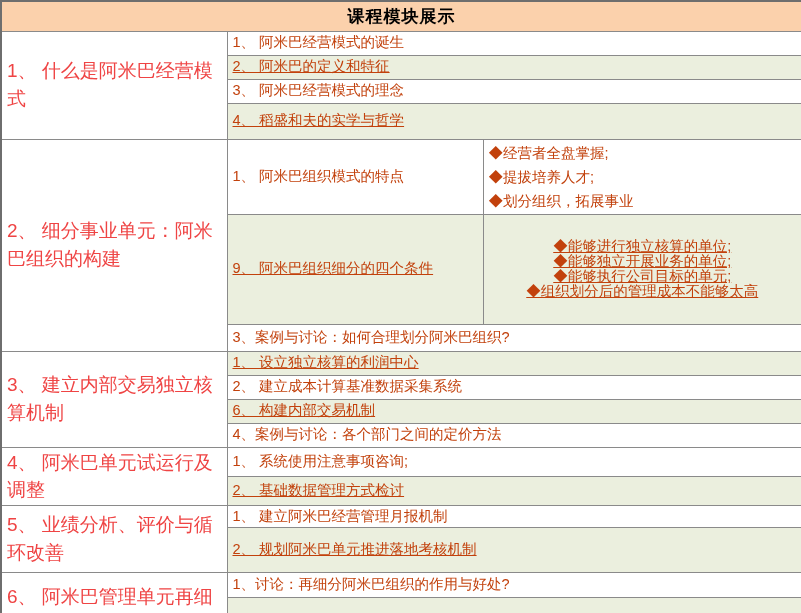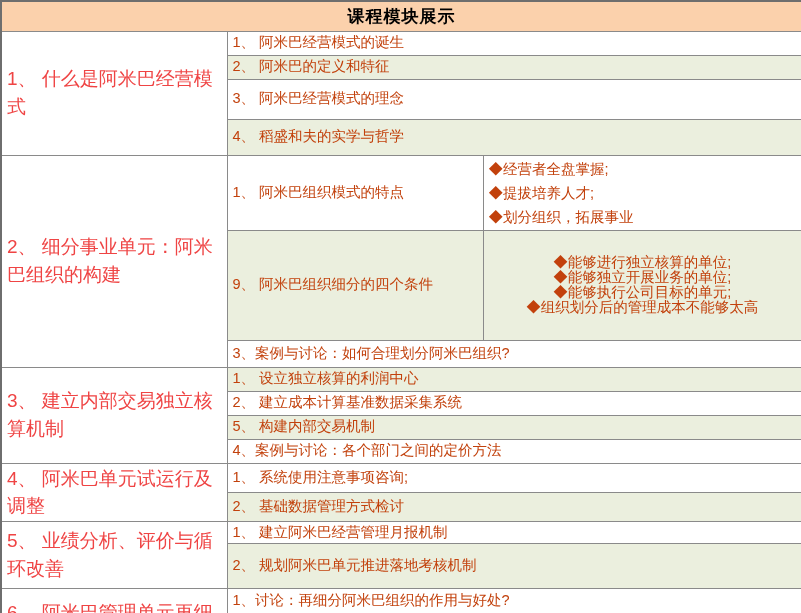--- a/index.html
+++ b/index.html
@@ -31,21 +31,21 @@
     background:#ffffff;
     color:#ef4444;
     font-size:19px;
     line-height:1.45;
   }
   .item{
     color:#c2410c;
     font-size:14.5px;
     line-height:1.35;
   }
-  .g{background:#EBEFDE;}
+  .g{background:#EBEFDE;text-decoration:underline;}
   .w{background:#ffffff;}
   .bullets{
     white-space:pre-line;
     line-height:24px;
   }
   .bullets-lg{line-height:15px;text-align:center;}
 </style>
 </head>
 <body>
 
@@ -62,21 +62,21 @@
       <td class="hdr" colspan="3">课程模块展示</td>
     </tr>
 
     <tr style="height:24px">
       <td class="sec" rowspan="4">1、 什么是阿米巴经营模式</td>
       <td class="item w" colspan="2">1、 阿米巴经营模式的诞生</td>
     </tr>
     <tr style="height:24px">
       <td class="item g" colspan="2">2、 阿米巴的定义和特征</td>
     </tr>
-    <tr style="height:40px">
+    <tr style="height:24px">
       <td class="item w" colspan="2">3、 阿米巴经营模式的理念</td>
     </tr>
     <tr style="height:36px">
       <td class="item g" colspan="2">4、 稻盛和夫的实学与哲学</td>
     </tr>
 
     <tr style="height:72px">
       <td class="sec" rowspan="3">2、 细分事业单元：阿米巴组织的构建</td>
       <td class="item w">1、 阿米巴组织模式的特点</td>
       <td class="item w bullets">◆经营者全盘掌握;
@@ -95,21 +95,21 @@
     </tr>
 
     <tr style="height:24px">
       <td class="sec" rowspan="4">3、 建立内部交易独立核算机制</td>
       <td class="item g" colspan="2">1、 设立独立核算的利润中心</td>
     </tr>
     <tr style="height:24px">
       <td class="item w" colspan="2">2、 建立成本计算基准数据采集系统</td>
     </tr>
     <tr style="height:24px">
-      <td class="item g" colspan="2">5、 构建内部交易机制</td>
+      <td class="item g" colspan="2">6、 构建内部交易机制</td>
     </tr>
     <tr style="height:24px">
       <td class="item w" colspan="2">4、案例与讨论：各个部门之间的定价方法</td>
     </tr>
 
     <tr style="height:21px">
       <td class="sec" rowspan="2">4、 阿米巴单元试运行及调整</td>
       <td class="item w" colspan="2">1、 系统使用注意事项咨询;</td>
     </tr>
     <tr style="height:21px">

